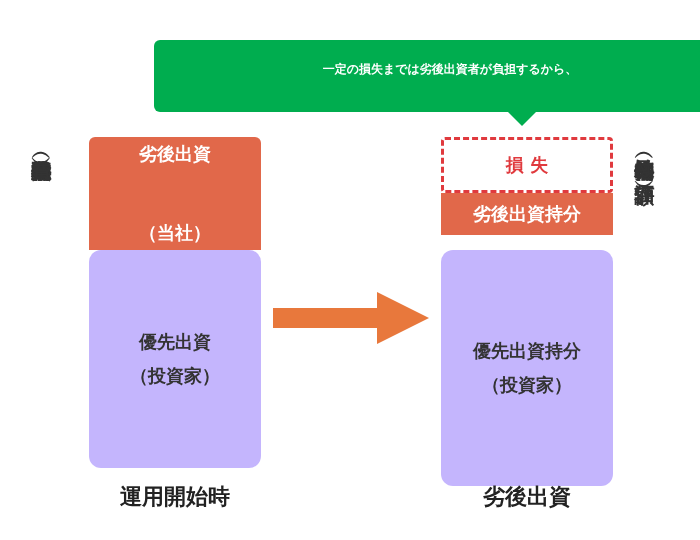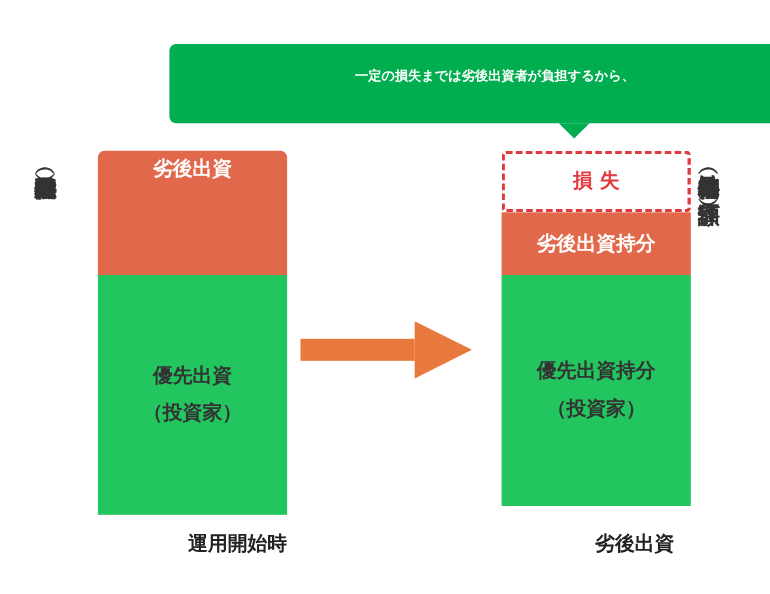--- a/index.html
+++ b/index.html
@@ -6,65 +6,66 @@
   body { width:700px; height:540px; position:relative; overflow:hidden;
          font-family:"DejaVu Sans", "Liberation Sans", sans-serif; font-weight:bold; }
   .callout { position:absolute; left:154px; top:40px; width:592px; height:72px;
              background:#00ad4f; border-radius:6px; color:#fff; font-size:12px;
              line-height:30px; text-align:center; padding-top:14px; box-sizing:border-box; }
   .callout-tail { position:absolute; left:508px; top:112px; width:0; height:0;
                   border-left:14px solid transparent; border-right:14px solid transparent;
                   border-top:14px solid #00ad4f; }
   .bar { position:absolute; width:172px; }
   .bar-left { left:89px; top:137px; height:331px; }
-  .bar-right { left:441px; top:137px; height:331px;margin-left:15px; }
+  .bar-right { left:441px; top:137px; height:331px; }
   .seg { position:absolute; left:0; width:100%; display:flex; flex-direction:column;
          align-items:center; justify-content:center; text-align:center; box-sizing:border-box; }
   .orange { background:#e1684a; color:#fff; }
-  .grey { background:#22c55e; color:#333; }
+  .grey { background:#c4b5fd; color:#333;border-radius:12px; }
   .seg .t { font-size:18px; line-height:34px; }
   .loss { border:3px dashed #e03a3e; border-radius:4px; background:#fff; color:#e03a3e; }
   .vlabel { position:absolute; font-size:20px; color:#333; width:24px; text-align:center;
             line-height:30px; writing-mode:vertical-rl; text-orientation:upright; }
-  .bottom-label { position:absolute; font-size:18px; color:#222; text-align:right; width:172px; }
+  .bottom-label { position:absolute; font-size:22px; color:#222; text-align:center; width:172px; }
   .arrow { position:absolute; left:273px; top:292px; }
 </style>
 </head>
 <body>
 
 <div class="callout">
   <div>一定の損失までは劣後出資者が負担するから、</div>
 </div>
 <div class="callout-tail"></div>
 
 <div class="vlabel" style="left:33px; top:145px;">物件取得価格（総事業費）</div>
 
 <div class="bar bar-left">
   <div class="seg orange" style="top:0; height:113px; border-radius:6px 6px 0 0;justify-content:space-between;">
     <div class="t">劣後出資</div>
+    <div class="t">（当社）</div>
   </div>
   <div class="seg grey" style="top:113px; height:218px;">
     <div class="t">優先出資</div>
     <div class="t">（投資家）</div>
   </div>
 </div>
 <div class="bottom-label" style="left:89px; top:482px;">運用開始時</div>
 
 <svg class="arrow" width="160" height="60" viewBox="0 0 160 60">
   <rect x="0" y="16" width="104" height="20" fill="#e8783c"></rect>
   <polygon points="104,0 156,26 104,52" fill="#e8783c"></polygon>
 </svg>
 
 <div class="bar bar-right">
   <div class="seg loss" style="top:0; height:56px;">
     <div class="t">損 失</div>
   </div>
-  <div class="seg orange" style="top:56px; height:57px;">
+  <div class="seg orange" style="top:56px; height:42px;">
     <div class="t">劣後出資持分</div>
   </div>
-  <div class="seg grey" style="top:113px; height:210px;">
+  <div class="seg grey" style="top:113px; height:236px;">
     <div class="t">優先出資持分</div>
     <div class="t">（投資家）</div>
   </div>
 </div>
 <div class="bottom-label" style="left:441px; top:482px;">劣後出資</div>
 
 <div class="vlabel" style="left:636px; top:145px;">物件売却価格（又は評価額）</div>
 
 </body></html>

